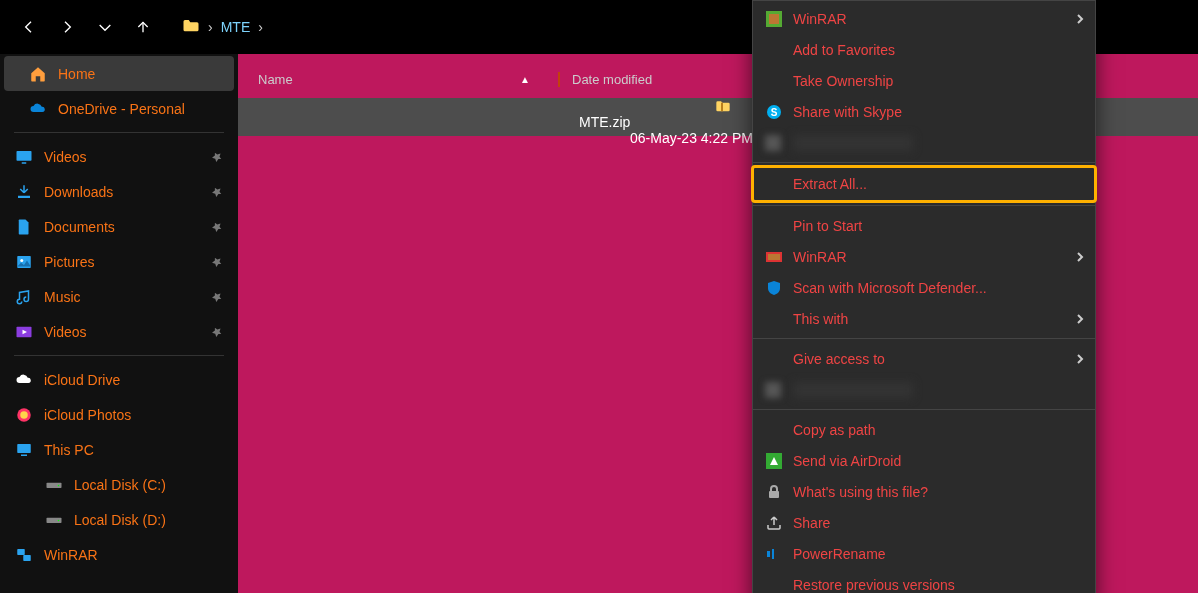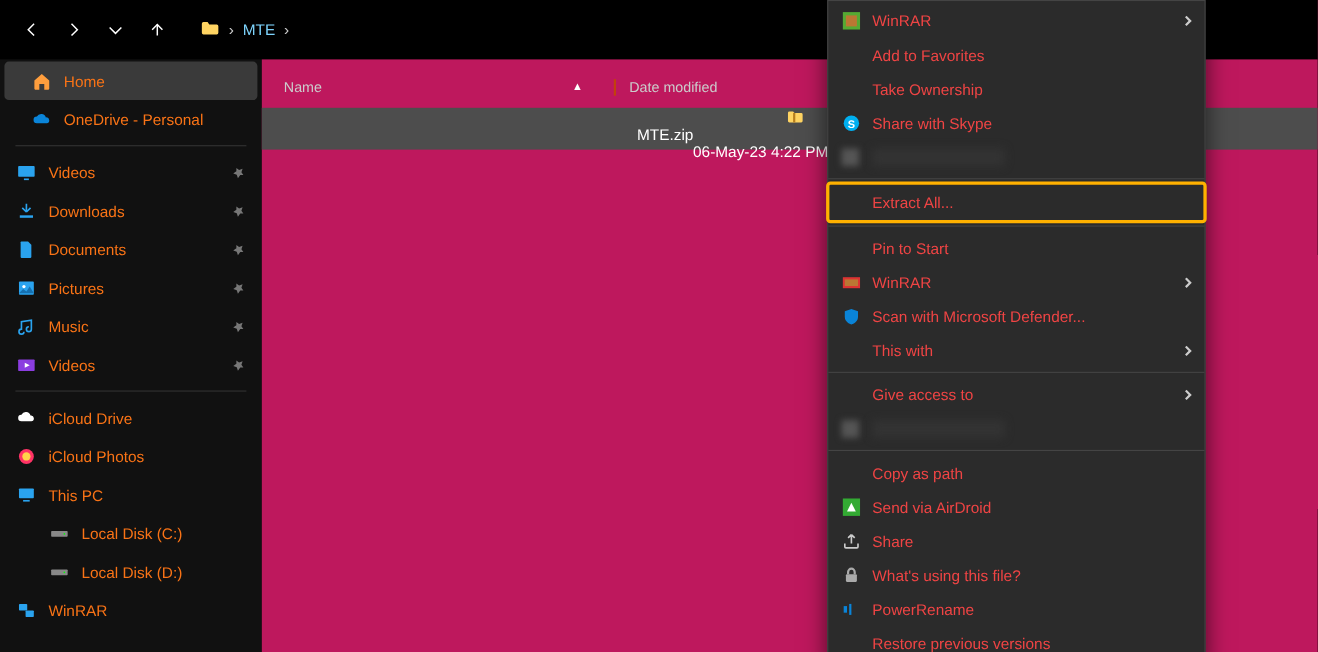--- a/index.html
+++ b/index.html
@@ -371,37 +371,37 @@
           <svg viewBox="0 0 16 16">
             <rect width="16" height="16" fill="#3a3"></rect>
             <polygon points="4,12 8,4 12,12" fill="#fff"></polygon>
           </svg>
         </span>
       <span>Send via AirDroid</span>
     </div>
     <div class="mi">
       <span class="micon">
           <svg viewBox="0 0 16 16">
-            <path d="M2 10v3a1 1 0 001 1h10a1 1 0 001-1v-3M8 2v8m0-8L5 5m3-3l3 3" stroke="#ccc" stroke-width="1.5" fill="none"></path>
-          </svg>
-        </span>
-      <span>Share</span>
-    </div>
-    <div class="mi">
-      <span class="micon">
-          <svg viewBox="0 0 16 16">
             <rect x="3" y="7" width="10" height="7" rx="1" fill="#aaa"></rect>
             <path d="M5 7V5a3 3 0 016 0v2" stroke="#aaa" stroke-width="2" fill="none"></path>
           </svg>
         </span>
       <span>What's using this file?</span>
     </div>
     <div class="mi">
       <span class="micon">
           <svg viewBox="0 0 16 16">
+            <path d="M2 10v3a1 1 0 001 1h10a1 1 0 001-1v-3M8 2v8m0-8L5 5m3-3l3 3" stroke="#ccc" stroke-width="1.5" fill="none"></path>
+          </svg>
+        </span>
+      <span>Share</span>
+    </div>
+    <div class="mi">
+      <span class="micon">
+          <svg viewBox="0 0 16 16">
             <rect x="1" y="5" width="3" height="6" fill="#0a84d8"></rect>
             <rect x="6" y="3" width="2" height="10" fill="#0a84d8"></rect>
           </svg>
         </span>
       <span>PowerRename</span>
     </div>
     <div class="mi">
         <span>Restore previous versions</span>
       </div>
 

